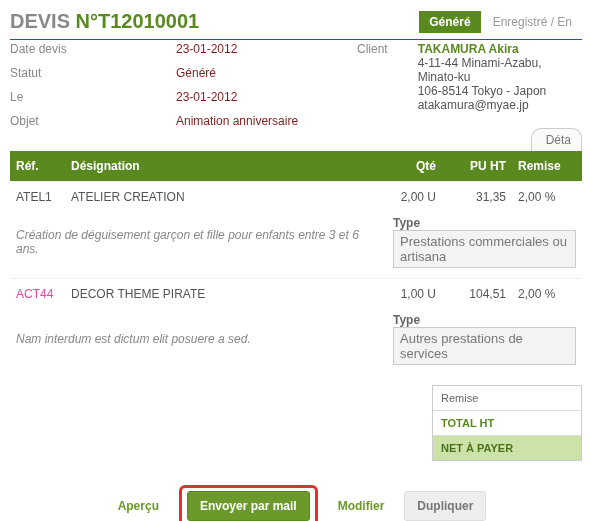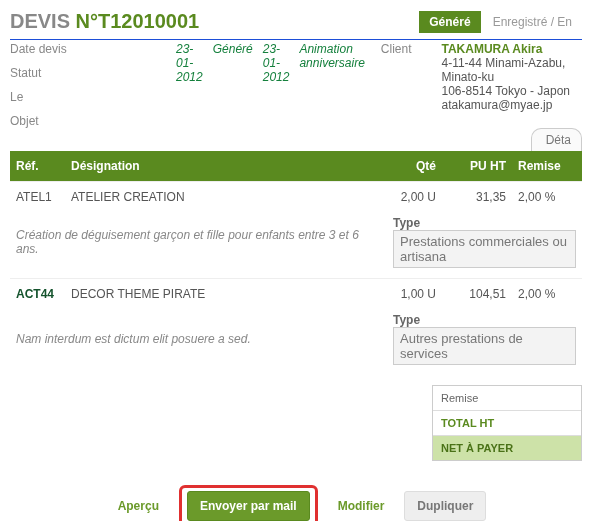--- a/index.html
+++ b/index.html
@@ -6,35 +6,35 @@
   body { font-family: Arial, Helvetica, sans-serif; font-size: 12px; color: #444; background: #fff; width: 590px; }
   .wrap { padding: 10px 8px 10px 10px; }
   .title-row { display: flex; align-items: center; justify-content: space-between; border-bottom: 1px solid #1d4ed8; padding-bottom: 6px; margin-bottom: 2px; }
   .title { font-size: 20px; color: #888; font-weight: bold; }
   .title .num { color: #5a8a1f; }
   .status-tabs { display: flex; align-items: center; gap: 0; font-size: 12px; }
   .status-tab { background: #5a8a1f; color: #fff; padding: 4px 10px; font-weight: bold; }
   .status-tab.inactive { background: transparent; color: #999; font-weight: normal; padding-left: 12px; }
   .meta { display: flex; gap: 16px; margin-bottom: 0; }
   .meta-left { flex: 0 0 150px; display: flex; flex-direction: column; gap: 10px; color: #888; }
-  .meta-mid { flex: 0 0 165px; display: flex; flex-direction: row; gap: 10px; color: #15803d; font-style: italic; }
+  .meta-mid { flex: 0 0 165px; display: flex; flex-direction: column; gap: 10px; color: #7f1d1d; }
   .meta-right { flex: 1; display: flex; gap: 30px; }
   .client-lbl { color: #888; }
   .client-box { color: #555; }
   .client-name { color: #5a8a1f; font-weight: bold; }
   .detail-tab-row { display: flex; justify-content: flex-end; margin-bottom: 0; }
   .detail-tab { border: 1px solid #ccc; border-bottom: none; border-radius: 10px 10px 0 0; padding: 4px 10px 4px 14px; color: #777; background: #fafafa; font-style: normal; }
   table.items { width: 100%; border-collapse: collapse; }
   table.items thead th { background: #5a8a1f; color: #fff; font-weight: bold; text-align: left; padding: 8px 6px; font-size: 12px; }
   table.items thead th.qte { text-align: right; width: 55px; }
   table.items thead th.pu { text-align: right; width: 70px; }
   table.items thead th.remise { text-align: left; width: 70px; }
   table.items tbody tr.row td { padding: 8px 6px; border-top: 1px solid #eee; color: #555; background: #fff; }
   table.items tbody tr.row td.ref { font-weight: normal; color: #555; }
-  table.items tbody tr.row td.ref.green { color: #14532d; font-weight: bold; }
+  table.items tbody tr.row td.ref.green { color: #ec4899; font-weight: normal; }
   table.items tbody tr.row td.num { text-align: right; }
   table.items tbody tr.desc td { padding: 4px 6px 10px 6px; font-style: italic; color: #888; vertical-align: middle; }
   .type-lbl { font-style: normal; font-weight: bold; color: #666; padding-right: 6px; }
   .type-sel { display: inline-block; border: 1px solid #ccc; background: #f3f3f3; color: #777; padding: 3px 6px; font-style: normal; font-size: 13px; width: 100%; }
   .totals { margin-top: 10px; display: flex; justify-content: flex-end; }
   .totals-inner { width: 150px; border: 1px solid #ccc; }
   .totals-inner div { padding: 6px 8px; border-bottom: 1px solid #ddd; color: #666; font-size: 11px; }
   .totals-inner div:last-child { border-bottom: none; }
   .totals-inner .net { background: #cde2a8; color: #4a7218; font-weight: bold; }
   .totals-inner .total { color: #5a8a1f; font-weight: bold; }

